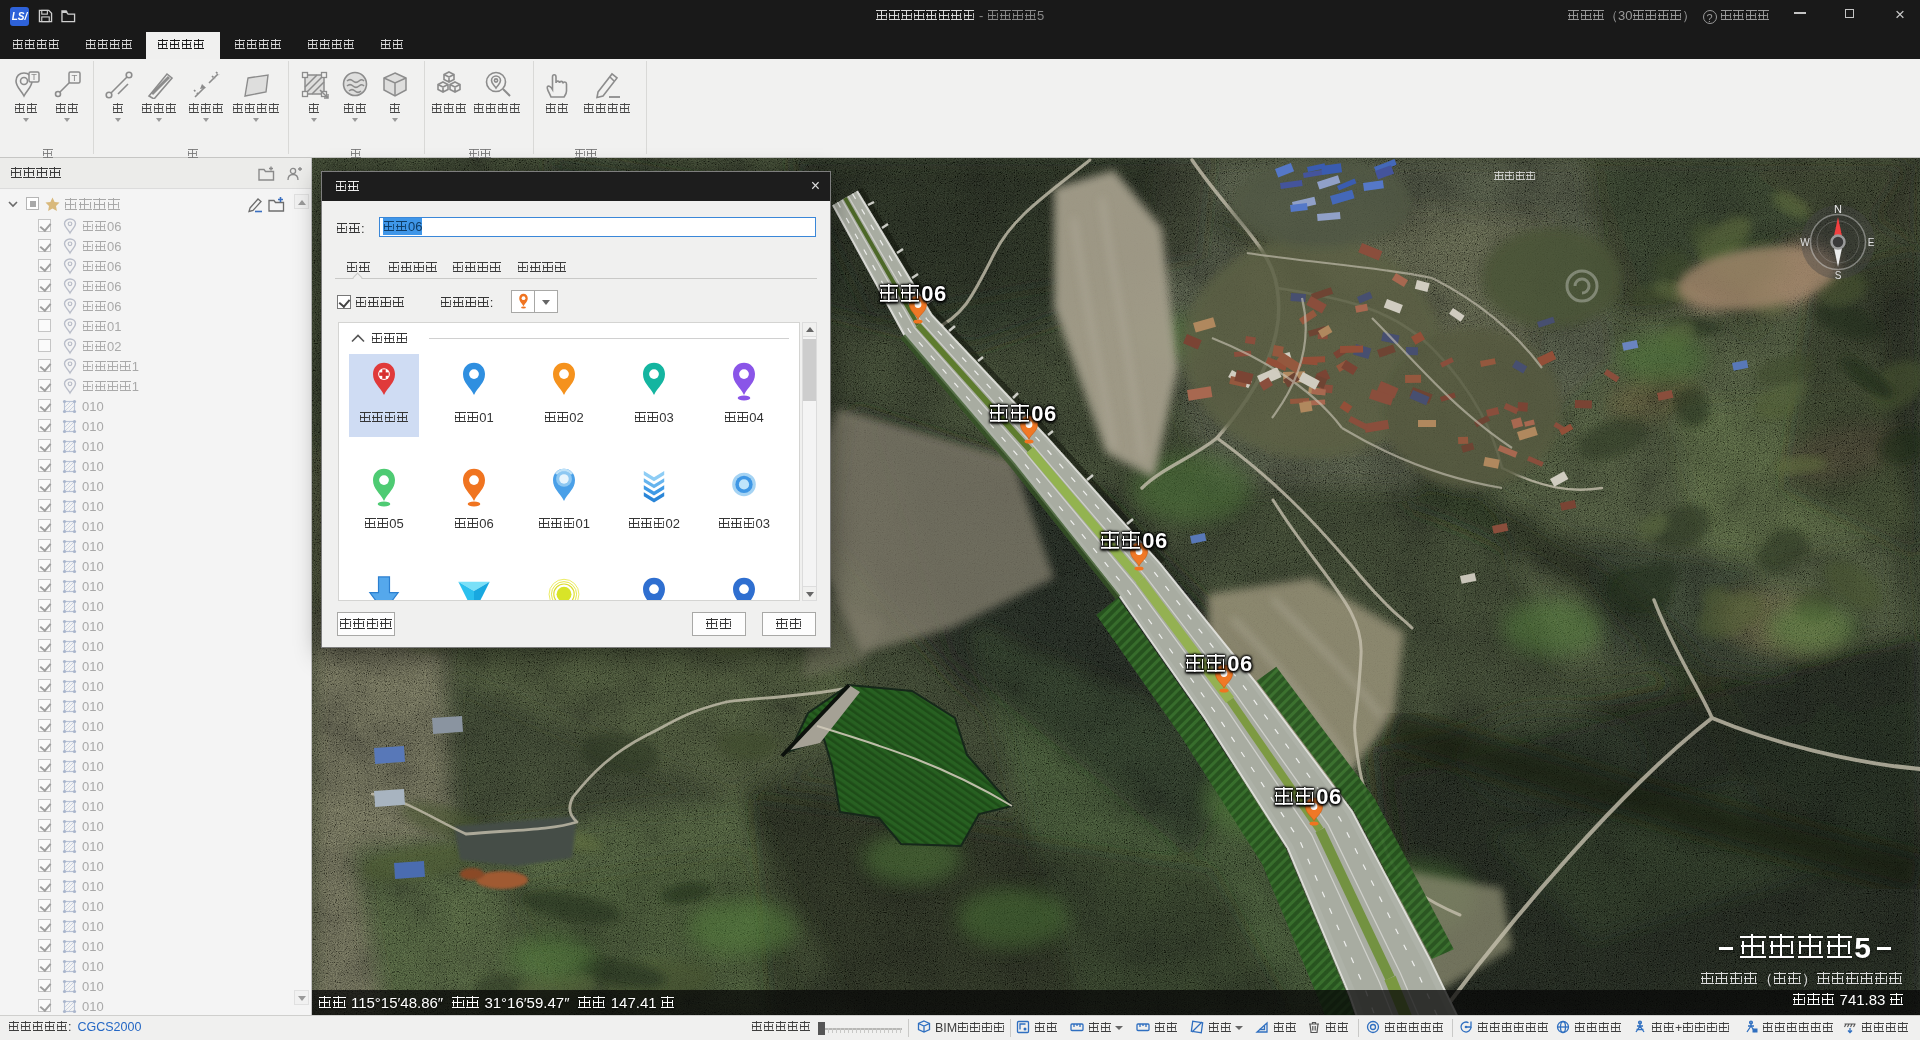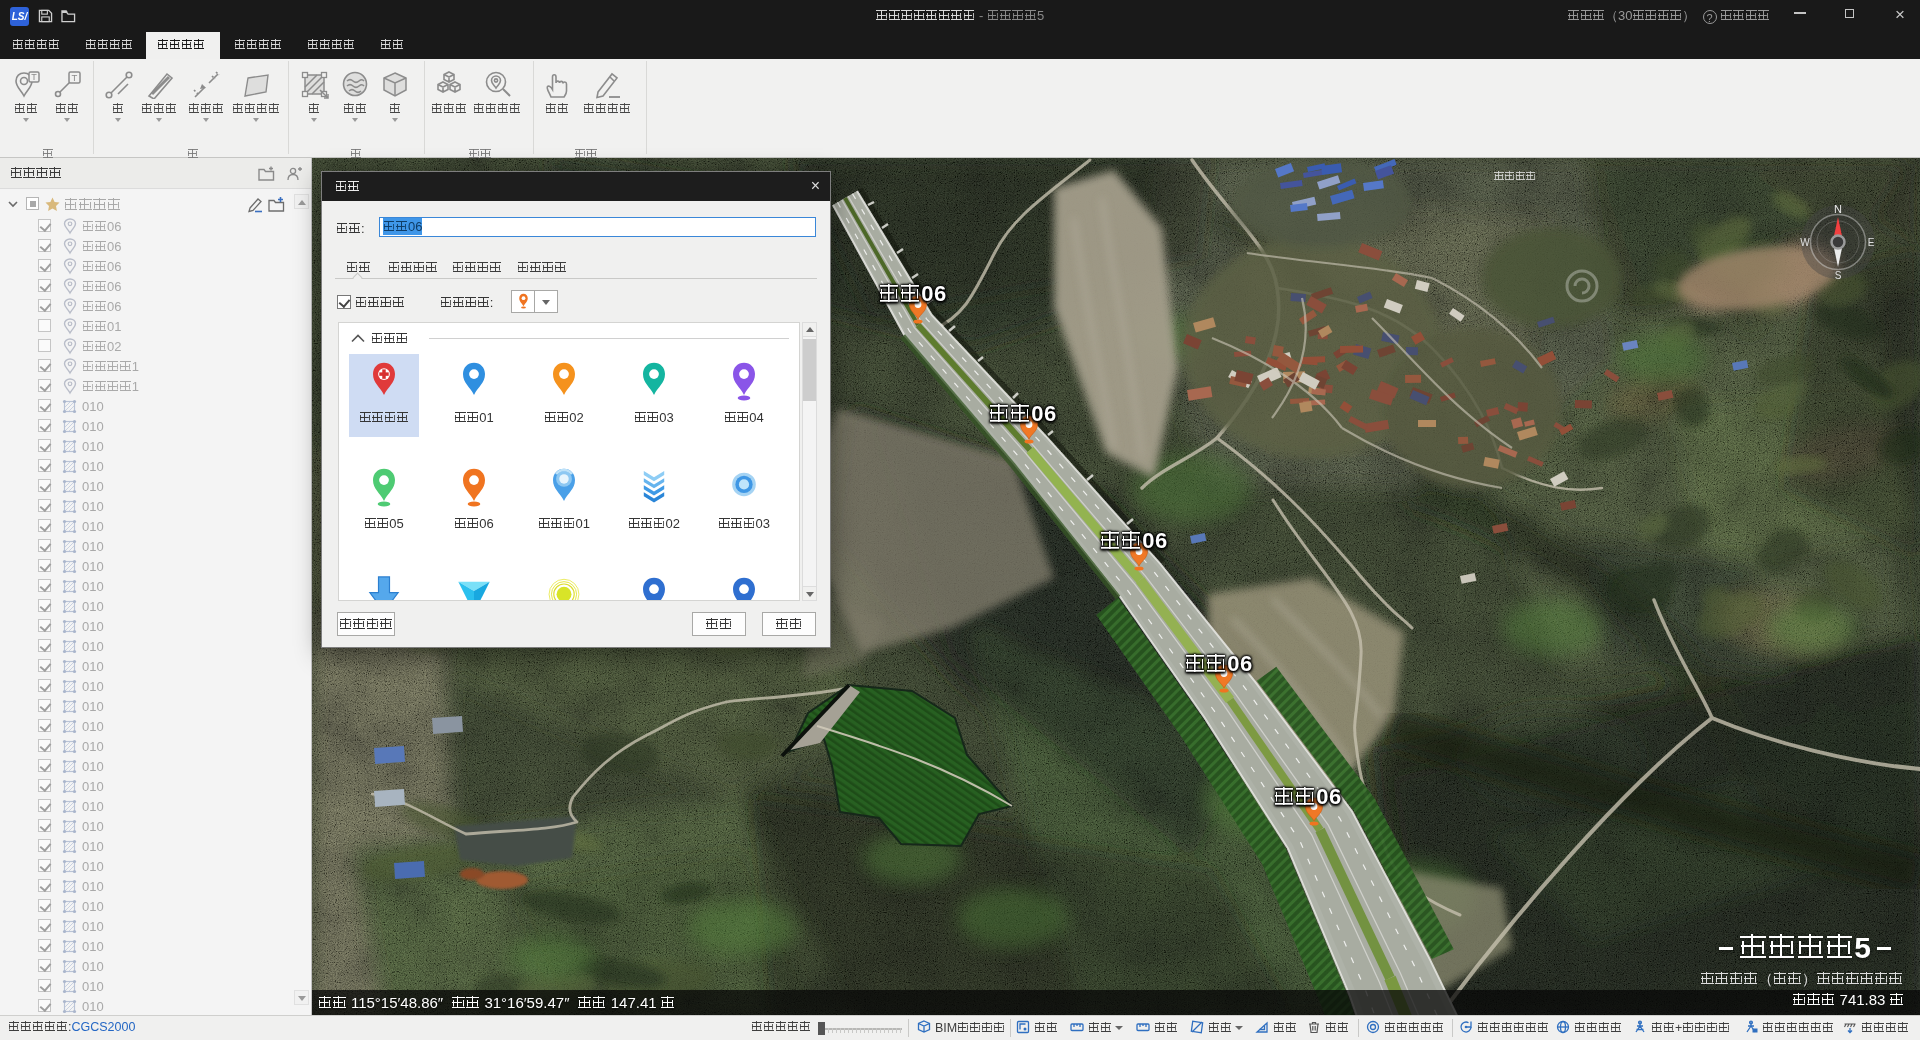--- a/index.html
+++ b/index.html
@@ -1096,21 +1096,21 @@
         <circle cx="2.5" cy="12.5" r="1.6" fill="#aab6cc"></circle>
         <circle cx="12.5" cy="12.5" r="1.6" fill="#aab6cc"></circle>
       </svg>
 <span class="txt">010</span>
 </div>
 <span class="abs sbbtn dn" style="top:832px">
       <i></i>
     </span>
 </div>
 <div class="abs" id="sbar">
-<div class="abs sit" style="left:8px"><i class="c"></i><i class="c"></i><i class="c"></i><i class="c"></i><i class="c"></i>:<span class="blue" style="margin-left:0">CGCS2000</span></div>
+<div class="abs sit" style="left:8px"><i class="c"></i><i class="c"></i><i class="c"></i><i class="c"></i><i class="c"></i>:<span class="blue" style="margin-left:6px">CGCS2000</span></div>
 <div class="abs sit" style="left:751px"><i class="c"></i><i class="c"></i><i class="c"></i><i class="c"></i><i class="c"></i></div>
 <div class="abs" style="left:820px;top:12px;width:82px;height:2px;background:#b8b8b6"></div>
 <div class="abs" style="left:820px;top:12px;width:82px;height:5px;background:repeating-linear-gradient(90deg,#c8c8c6 0 1px,transparent 1px 4px)"></div>
 <div class="abs" style="left:818px;top:6px;width:7px;height:13px;background:#555"></div>
 <div class="abs sdiv" style="left:908px"></div>
 <div class="abs sit" style="left:917px"><svg width="14" height="14" viewBox="0 0 14 14" style="vertical-align:-2px;margin-right:4px">
         <path d="M7,1 L12.5,3.5 L12.5,9.5 L7,12 L1.5,9.5 L1.5,3.5 Z M1.5,3.5 L7,6 L12.5,3.5 M7,6 L7,12" stroke="#2f6fc0" fill="none" stroke-width="1.3"></path>
       </svg>BIM<i class="c"></i><i class="c"></i><i class="c"></i><i class="c"></i></div>
 <div class="abs sdiv" style="left:1010px"></div>
 <div class="abs sit" style="left:1016px"><svg width="14" height="14" viewBox="0 0 14 14" style="vertical-align:-2px;margin-right:4px">

